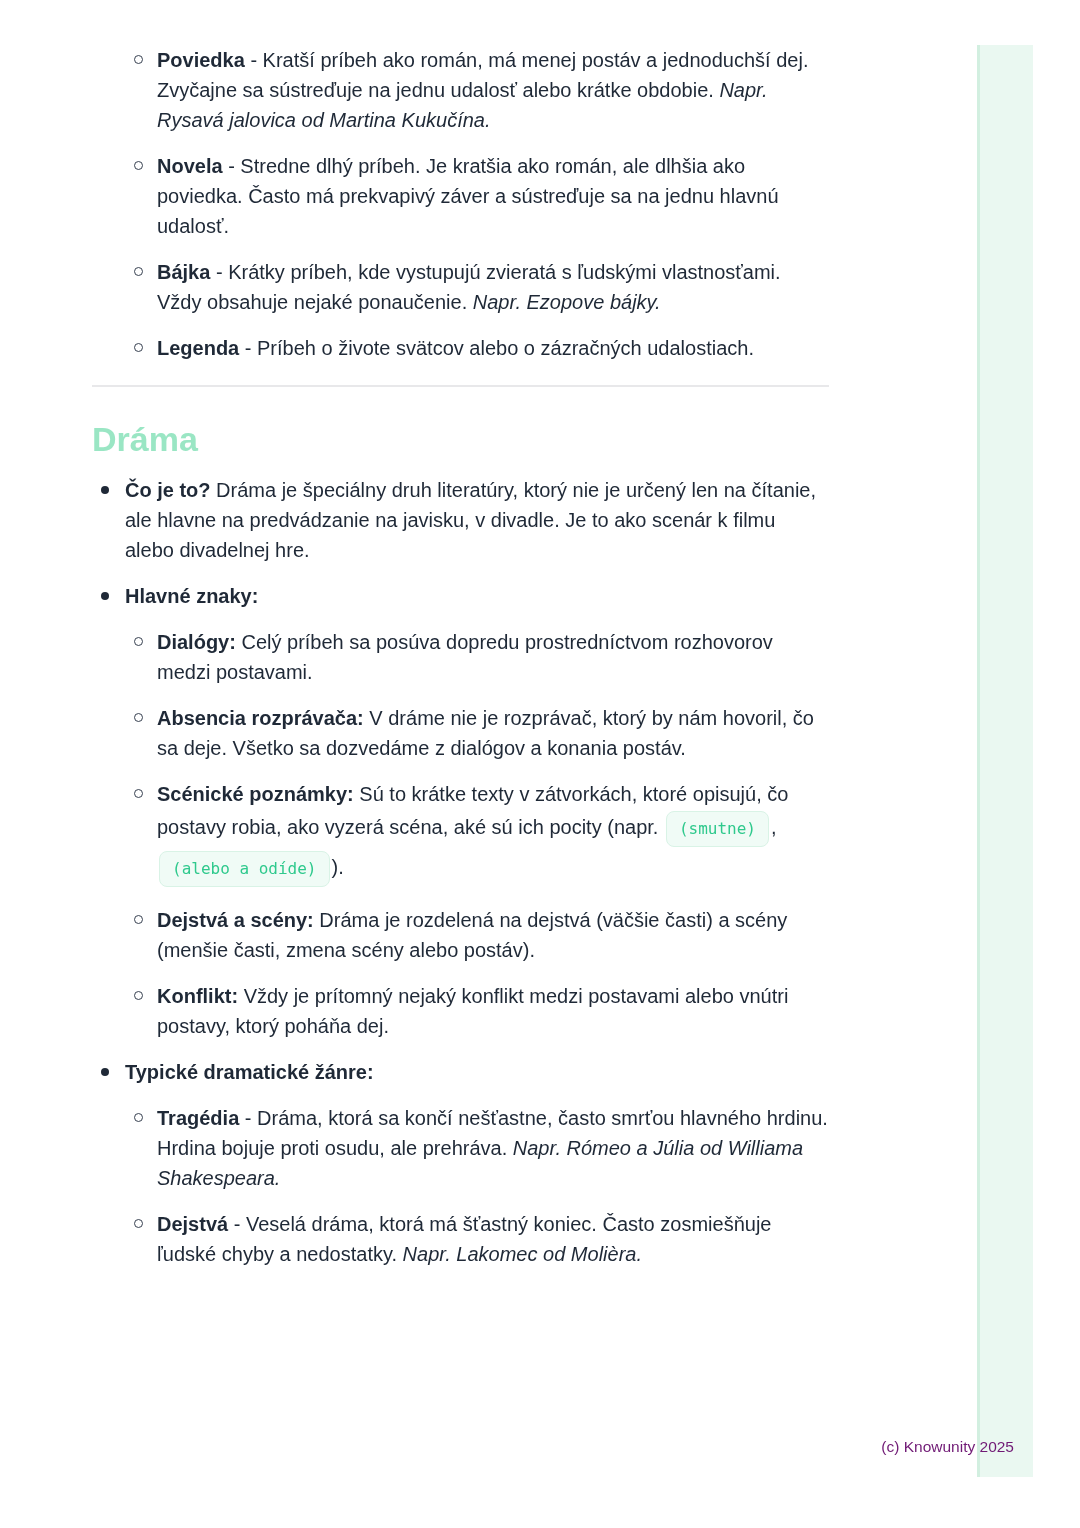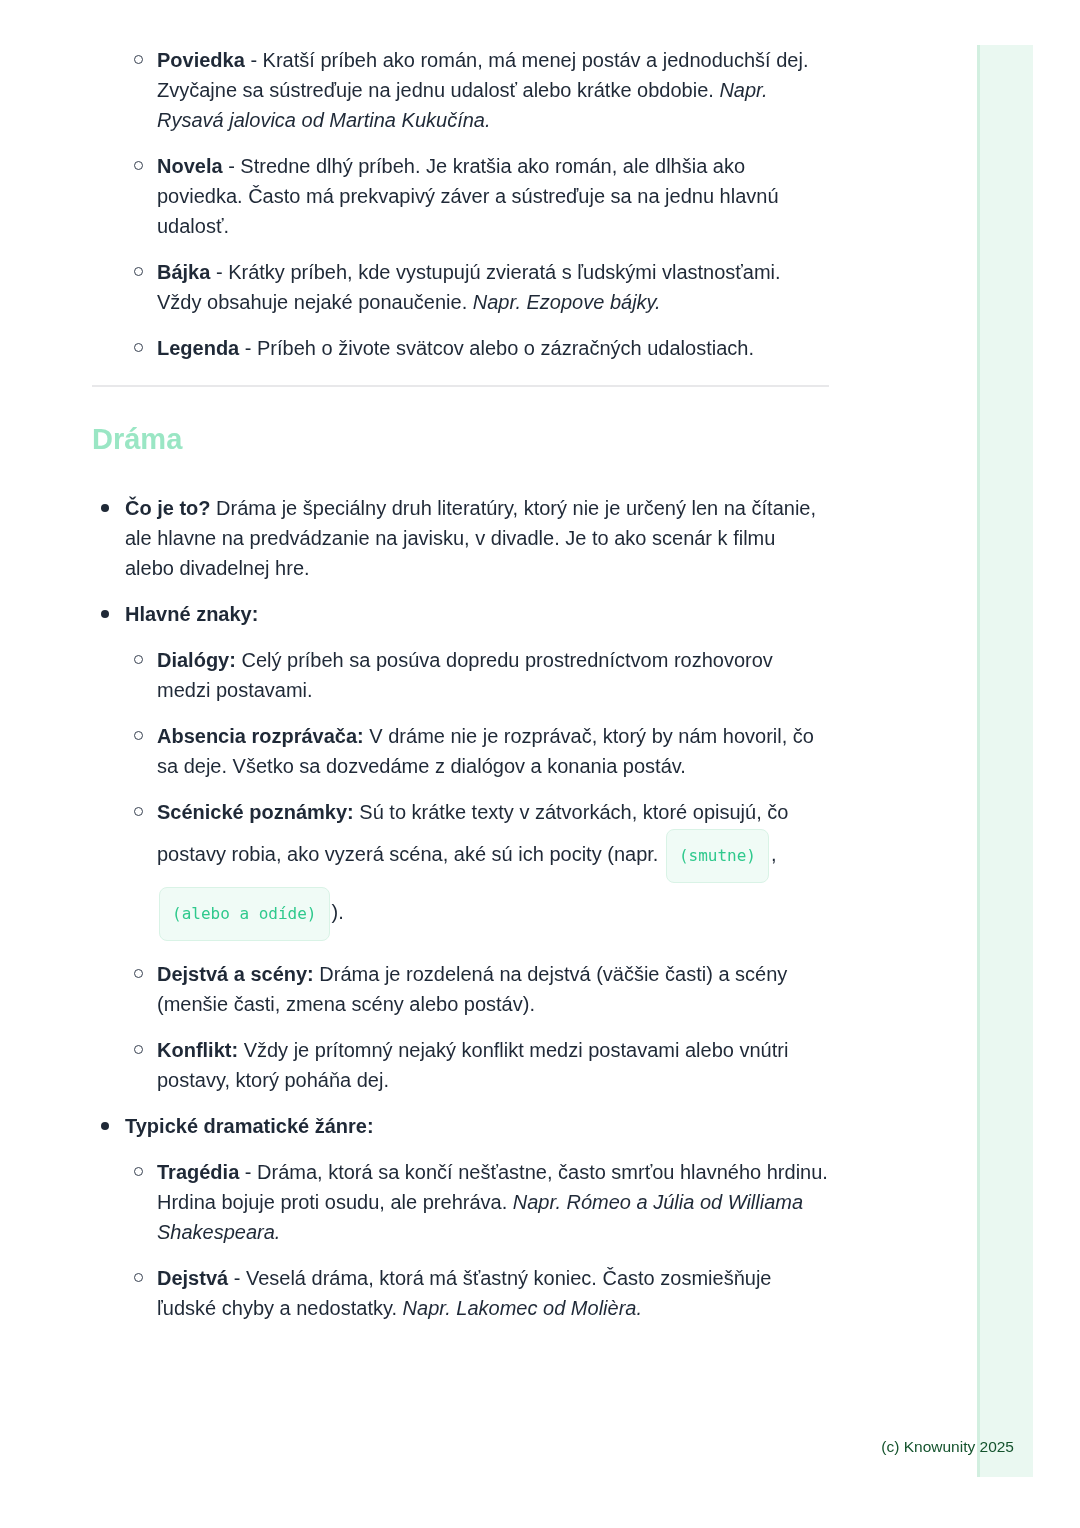--- a/index.html
+++ b/index.html
@@ -57,44 +57,44 @@
   .seg-italic { font-style: italic; }
   .seg-code {
     display: inline-block;
     font-family: "DejaVu Sans Mono", "Liberation Mono", monospace;
     font-size: 16px;
     line-height: 20px;
     color: #2fc98d;
     background: #f0fbf6;
     border: 1px solid #d9f3e6;
     border-radius: 8px;
-    padding: 16px 12px;
+    padding: 7px 12px;
     margin: 2px 2px;
     vertical-align: baseline;
   }
   .divider {
     border: none;
     border-top: 2px solid #e8e8ea;
     margin: 22px 0 0 0;
     width: 737px;
   }
   .section-heading {
     margin-top: 34px;
-    margin-bottom: 36px;
-    font-size: 29px;
+    margin-bottom: 18px;
+    font-size: 34px;
     font-weight: 700;
     color: #9ae6c4;
     line-height: 36px;
   }
   .footer-copyright {
     position: absolute;
     top: 1438px;
     right: 66px;
     font-size: 15.5px;
-    color: #14532d;
+    color: #701a75;
     z-index: 3;
     white-space: nowrap;
   }
 </style>
 </head>
 <body>
 
 <div class="side-strip"></div>
 
 <div class="content">

